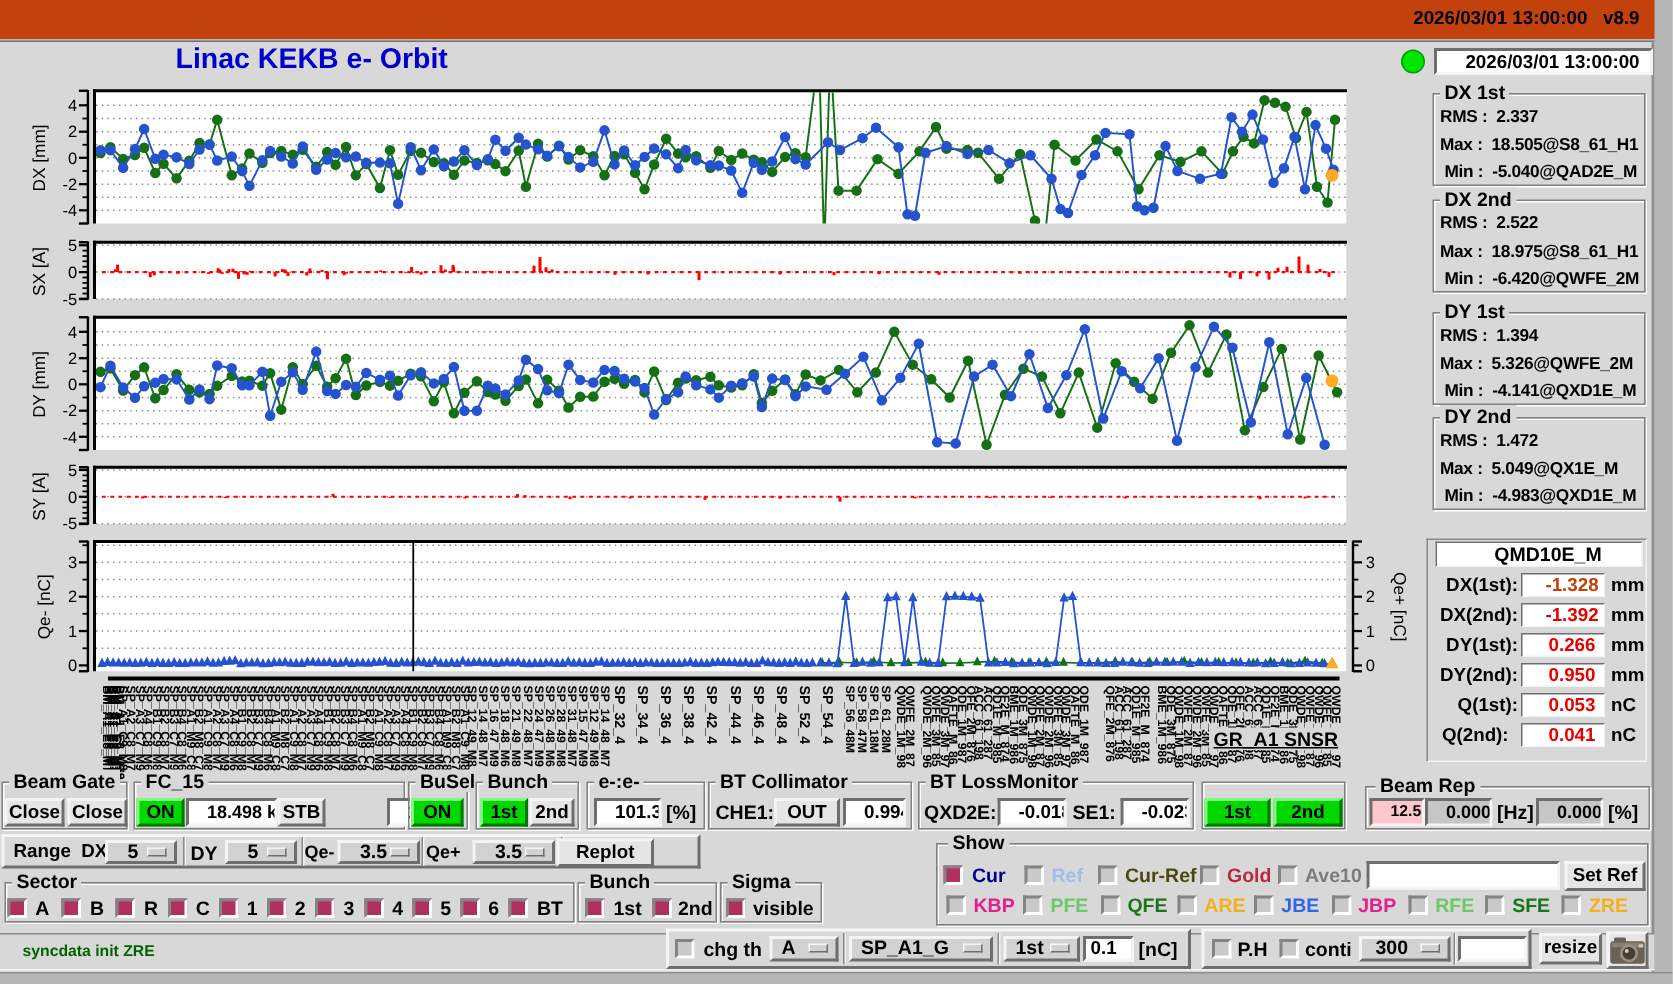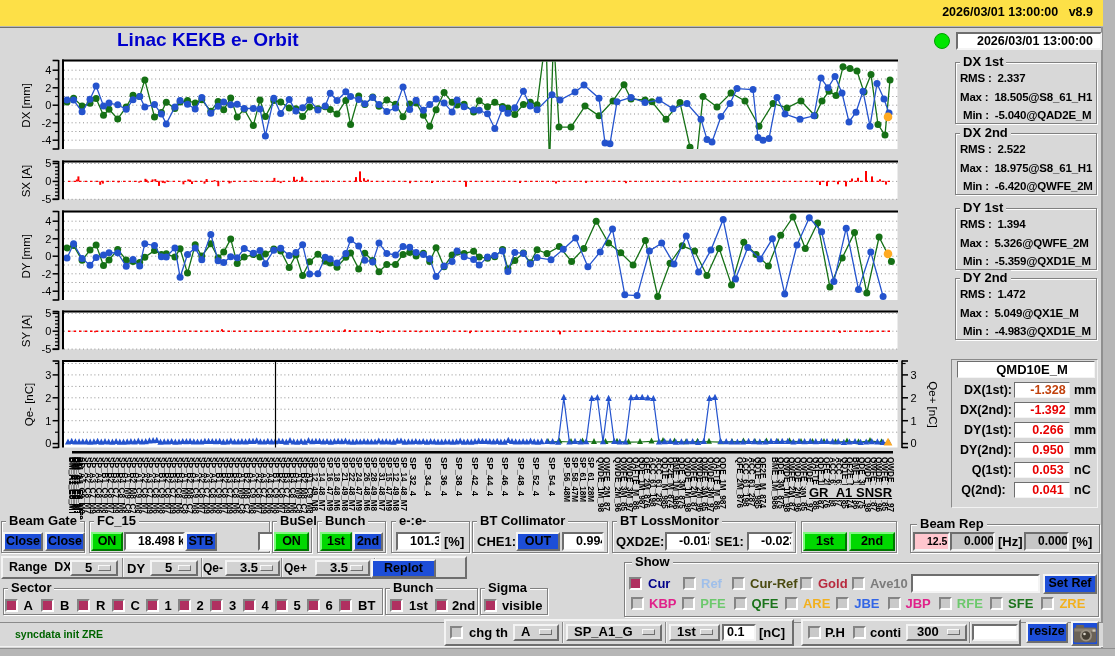--- a/index.html
+++ b/index.html
@@ -1,20 +1,20 @@
 <!DOCTYPE html>
 <html><head><meta charset="utf-8"><style>
 * { margin:0; padding:0; box-sizing:border-box; }
 html,body { width:1115px; height:656px; overflow:hidden; }
 body { font-family:"Liberation Sans", sans-serif; background:#b6b6b6; position:relative; }
 .abs { position:absolute; }
-#topbar { left:0; top:0; width:1103px; height:26px; background:#fde047; }
+#topbar { left:0; top:0; width:1103px; height:26px; background:#c2410c; }
 #topbar span { position:absolute; right:10px; top:5px; font-size:12.5px; font-weight:bold; }
 #main { left:0; top:27px; width:1103px; height:621px; background:#d8d8d8; border-top:1px solid #6f6f6f; }
-.b { background:#1d4ed8; border:2px solid; border-color:#f4f4f4 #6e6e6e #6e6e6e #f4f4f4; font-weight:bold; font-size:12.5px; white-space:nowrap; overflow:hidden; color:#000; text-align:center; position:absolute; line-height:14px; }
+.b { background:#e5e5e5; border:2px solid; border-color:#f4f4f4 #6e6e6e #6e6e6e #f4f4f4; font-weight:bold; font-size:12.5px; white-space:nowrap; overflow:hidden; color:#000; text-align:center; position:absolute; line-height:14px; }
 .green { background:#00d800; border-color:#7ef87e #007800 #007800 #7ef87e; }
 .e { background:#fff; border:2px solid; border-color:#6e6e6e #f4f4f4 #f4f4f4 #6e6e6e; font-weight:bold; font-size:12.5px; text-align:center; position:absolute; line-height:14px; white-space:nowrap; overflow:hidden;padding-left:12px;}
 .lf { position:absolute; border:1px solid #808080; box-shadow:inset 1px 1px 0 #fff, 1px 1px 0 #fff; }
 .lt { position:absolute; font-size:13px; font-weight:bold; background:#d8d8d8; padding:0 3px; white-space:nowrap; }
 .lb { position:absolute; font-size:13px; font-weight:bold; white-space:nowrap; }
 .cb { position:absolute; width:13px; height:13px; background:#c9c9c9; border:2px solid; border-color:#848484 #ffffff #ffffff #848484; }
 .cbc { background:#b03060; }
 .dd { background:#d2d2d2; border:2px solid; border-color:#f4f4f4 #6e6e6e #6e6e6e #f4f4f4; position:absolute; font-size:13px; font-weight:bold; }
 .dd i { position:absolute; right:5px; top:50%; margin-top:-3px; width:13px; height:6px; background:#d2d2d2; border:1px solid; border-color:#f8f8f8 #6e6e6e #6e6e6e #f8f8f8; }
 .dd s { position:absolute; left:7px; top:0px; text-decoration:none; line-height:12px; }
@@ -830,21 +830,21 @@
 <div class="abs" style="left:963px;top:109px;font-size:11.5px;font-weight:bold;letter-spacing:-0.2px;white-space:pre;">Min :  -5.040@QAD2E_M</div>
 <div class="lf" style="left:955px;top:133px;width:142px;height:62px;"></div>
 <div class="lt" style="left:960px;top:125px;">DX 2nd</div>
 <div class="abs" style="left:960px;top:143px;font-size:11.5px;font-weight:bold;letter-spacing:-0.2px;white-space:pre;">RMS :  2.522</div>
 <div class="abs" style="left:960px;top:162px;font-size:11.5px;font-weight:bold;letter-spacing:-0.2px;white-space:pre;">Max :  18.975@S8_61_H1</div>
 <div class="abs" style="left:963px;top:180px;font-size:11.5px;font-weight:bold;letter-spacing:-0.2px;white-space:pre;">Min :  -6.420@QWFE_2M</div>
 <div class="lf" style="left:955px;top:208px;width:142px;height:62px;"></div>
 <div class="lt" style="left:960px;top:200px;">DY 1st</div>
 <div class="abs" style="left:960px;top:218px;font-size:11.5px;font-weight:bold;letter-spacing:-0.2px;white-space:pre;">RMS :  1.394</div>
 <div class="abs" style="left:960px;top:237px;font-size:11.5px;font-weight:bold;letter-spacing:-0.2px;white-space:pre;">Max :  5.326@QWFE_2M</div>
-<div class="abs" style="left:963px;top:255px;font-size:11.5px;font-weight:bold;letter-spacing:-0.2px;white-space:pre;">Min :  -5.359@QXD1E_M</div>
+<div class="abs" style="left:963px;top:255px;font-size:11.5px;font-weight:bold;letter-spacing:-0.2px;white-space:pre;">Min :  -4.141@QXD1E_M</div>
 <div class="lf" style="left:955px;top:278px;width:142px;height:62px;"></div>
 <div class="lt" style="left:960px;top:270px;">DY 2nd</div>
 <div class="abs" style="left:960px;top:288px;font-size:11.5px;font-weight:bold;letter-spacing:-0.2px;white-space:pre;">RMS :  1.472</div>
 <div class="abs" style="left:960px;top:307px;font-size:11.5px;font-weight:bold;letter-spacing:-0.2px;white-space:pre;">Max :  5.049@QX1E_M</div>
 <div class="abs" style="left:963px;top:325px;font-size:11.5px;font-weight:bold;letter-spacing:-0.2px;white-space:pre;">Min :  -4.983@QXD1E_M</div>
 <div class="panel" style="left:951px;top:359px;width:147px;height:149px;border-width:1px;border-color:#8a8a8a #f2f2f2 #f2f2f2 #8a8a8a;background:#d8d8d8;"></div>
 <div class="e" style="left:957px;top:361px;width:138px;height:17px;border-width:1px;line-height:15px;font-size:13px;">QMD10E_M</div>
 <div class="abs" style="left:955px;top:383px;width:57px;text-align:right;font-size:12.5px;font-weight:bold;">DX(1st):</div>
 <div class="e" style="left:1014px;top:382px;width:56px;height:16px;border-width:1px;line-height:14px;font-size:12.5px;color:#c2410c;">-1.328</div>
 <div class="abs" style="left:1074px;top:383px;font-size:12.5px;font-weight:bold;">mm</div>

